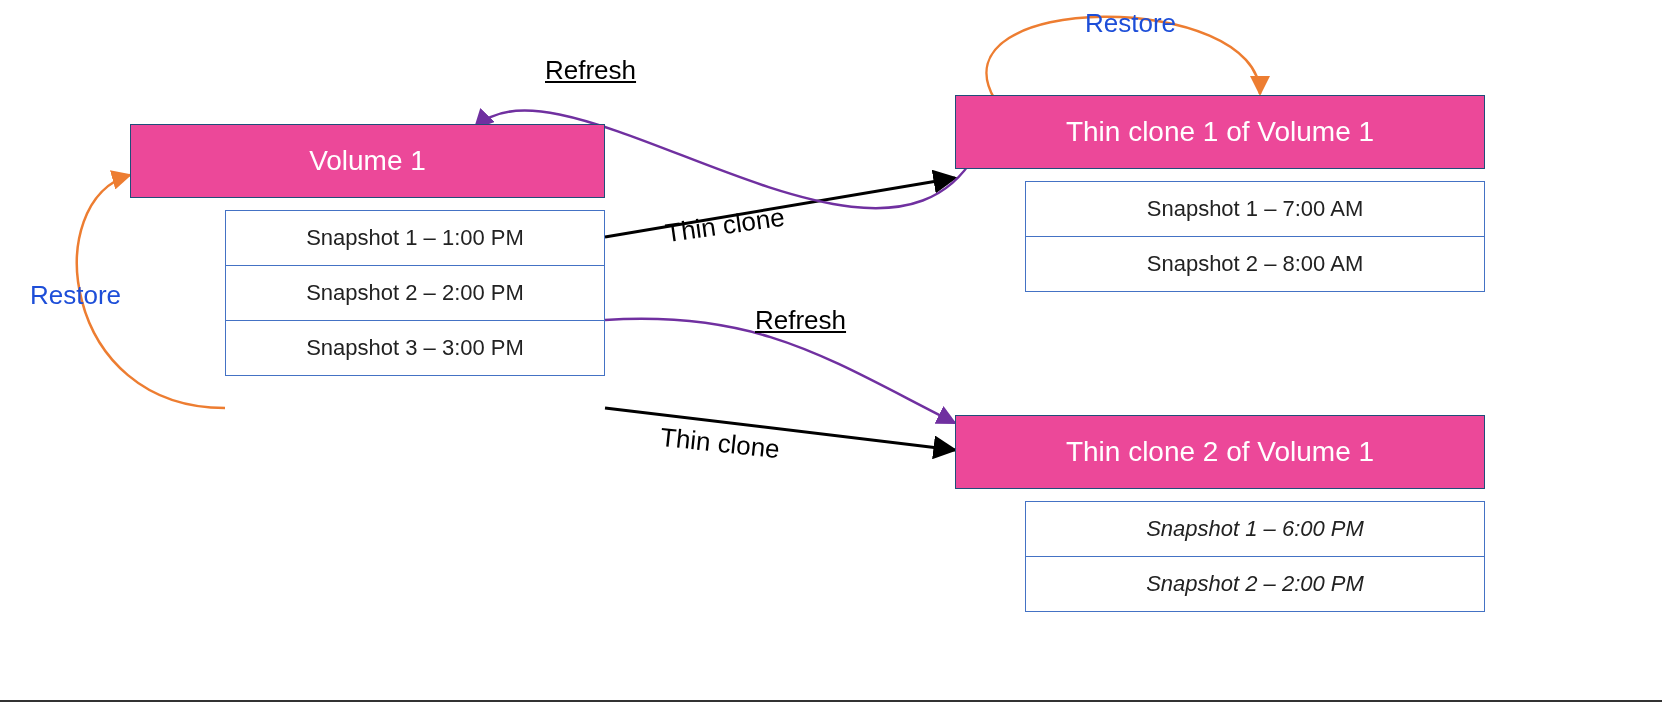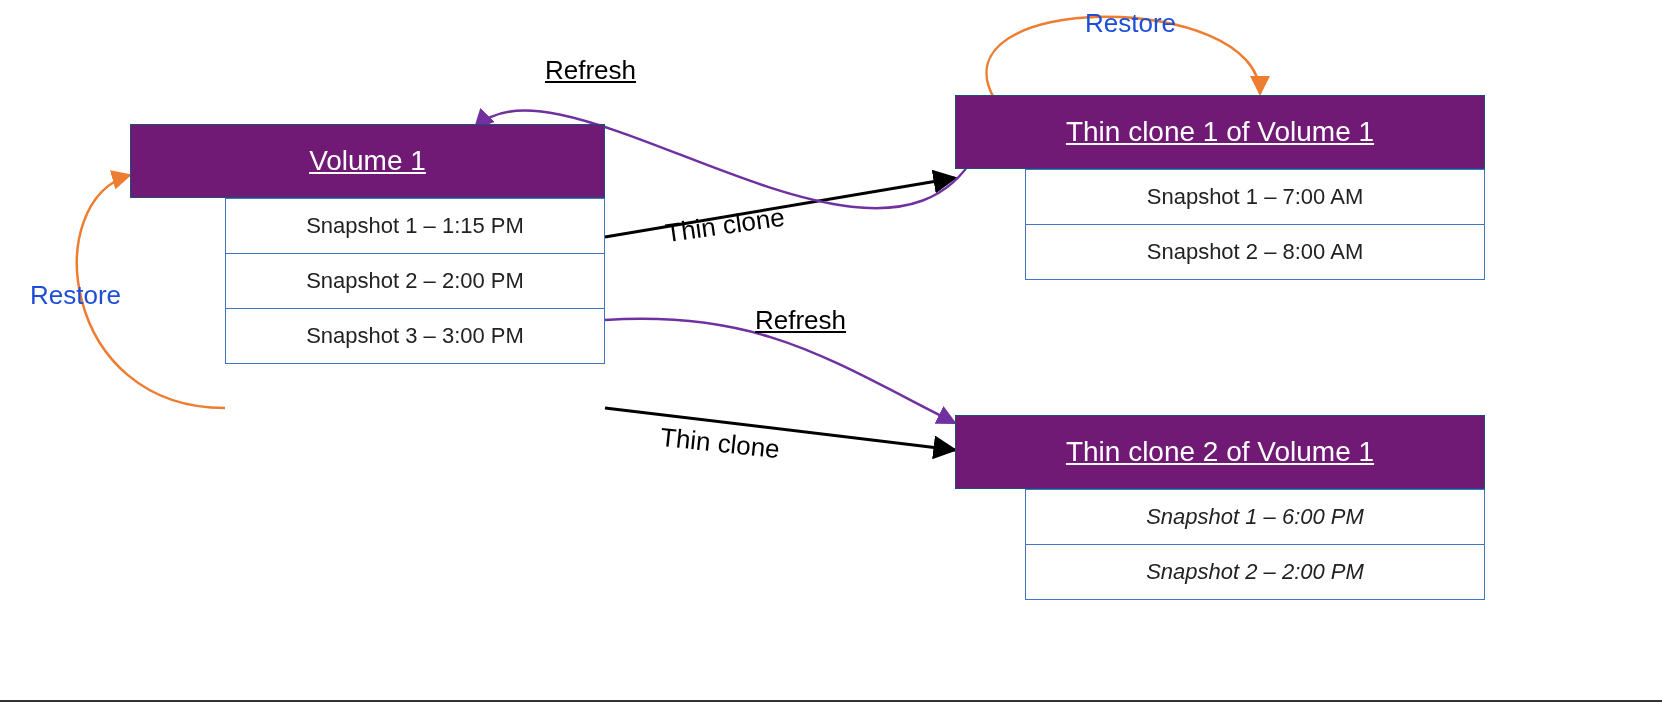--- a/index.html
+++ b/index.html
@@ -12,30 +12,29 @@
   }
   .bottom-rule{
     position:absolute;left:0;right:0;bottom:0;
     border-top:2px solid #333;
   }
   
   .volume{
     position:absolute;
   }
   .volume-header{
-    background:#701a75;
+    background:#ec4899;
     color:#fff;
     text-align:center;
     font-size:28px;
     padding:20px 10px;
     border:1px solid #1f4e79;
-    text-decoration:underline;
   }
   .snap-list{
-    margin-top:0;
+    margin-top:12px;
     border-radius:24px;
   }
   .snap{
     background:#fff;
     border:1px solid #4472c4;
     border-top:none;
     font-size:22px;
     color:#222;
     padding:14px 22px;
     text-align:center;
@@ -81,21 +80,21 @@
   <path d="M 975 155 C 880 320 560 40 475 128" stroke="#7030a0" stroke-width="2.5" fill="none" marker-end="url(#arr-purple)"></path>
 
   <path d="M 605 320 C 760 310 830 360 955 423" stroke="#7030a0" stroke-width="2.5" fill="none" marker-end="url(#arr-purple)"></path>
 
   <path d="M 995 100 C 930 -10 1260 -10 1260 94" stroke="#ed7d31" stroke-width="2.5" fill="none" marker-end="url(#arr-orange)"></path>
 </svg>
 
 <div class="volume" style="left:130px;top:124px;width:475px;">
   <div class="volume-header">Volume 1</div>
   <div class="snap-list" style="margin-left:95px;">
-    <div class="snap">Snapshot 1 – 1:15 PM</div>
+    <div class="snap">Snapshot 1 – 1:00 PM</div>
     <div class="snap">Snapshot 2 – 2:00 PM</div>
     <div class="snap">Snapshot 3 – 3:00 PM</div>
   </div>
 </div>
 
 <div class="volume" style="left:955px;top:95px;width:530px;">
   <div class="volume-header">Thin clone 1 of Volume 1</div>
   <div class="snap-list" style="margin-left:70px;">
     <div class="snap">Snapshot 1 – 7:00 AM</div>
     <div class="snap">Snapshot 2 – 8:00 AM</div>

